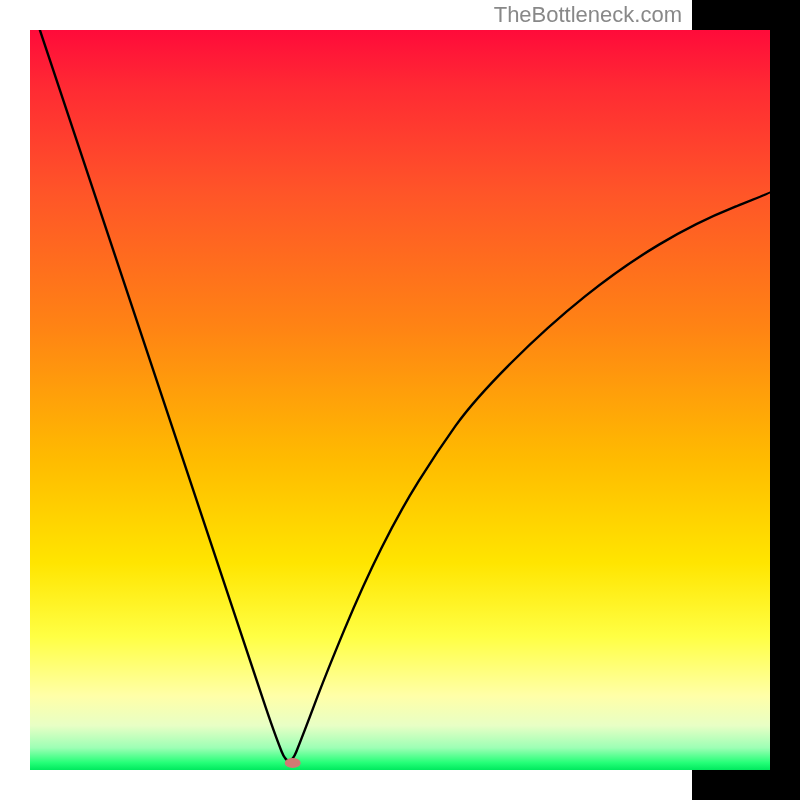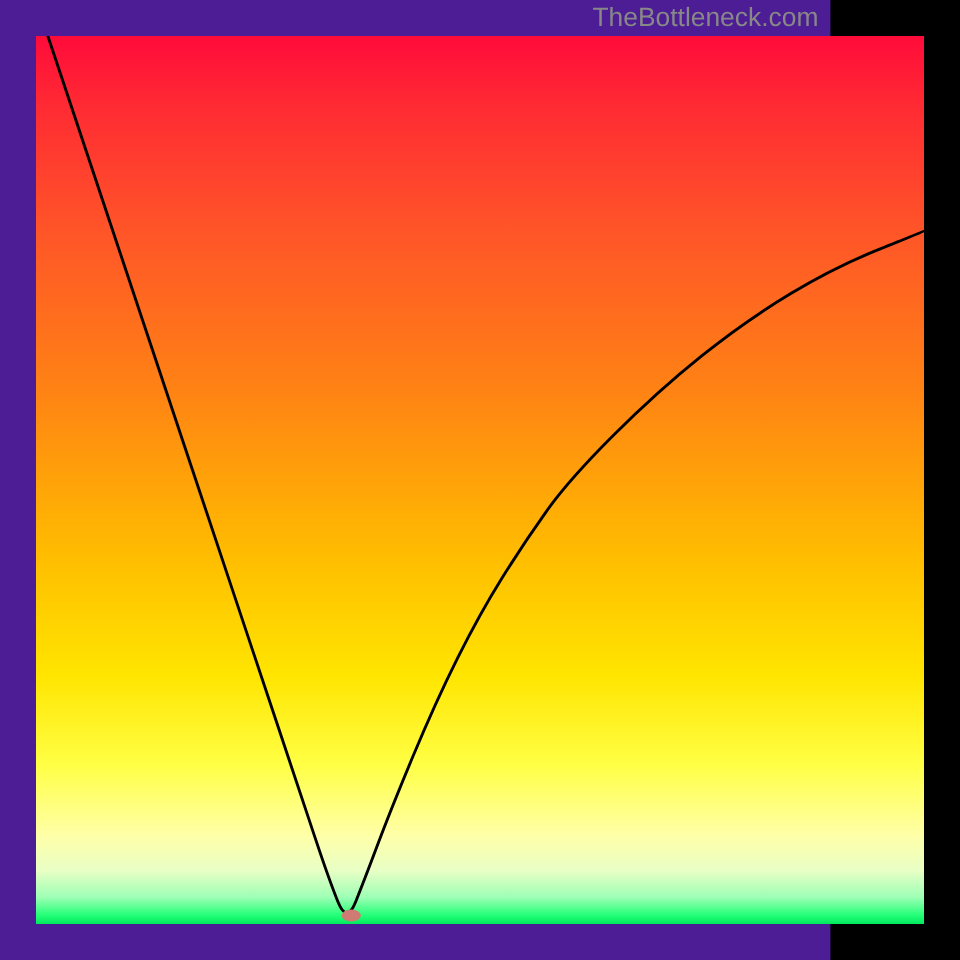--- a/index.html
+++ b/index.html
@@ -8,21 +8,21 @@
     width: 800px;
     height: 800px;
     background: #000;
     font-family: Arial, Helvetica, sans-serif;
     overflow: hidden;
   }
   .container {
     position: relative;
     width: 692px;
     height: 800px;
-    background: #4c1d95;
+    background: #ffffff;
   }
   .watermark {
     position: absolute;
     top: 2px;
     right: 10px;
     color: #888;
     font-size: 22px;
     font-weight: 500;
     z-index: 10;
     user-select: none;

